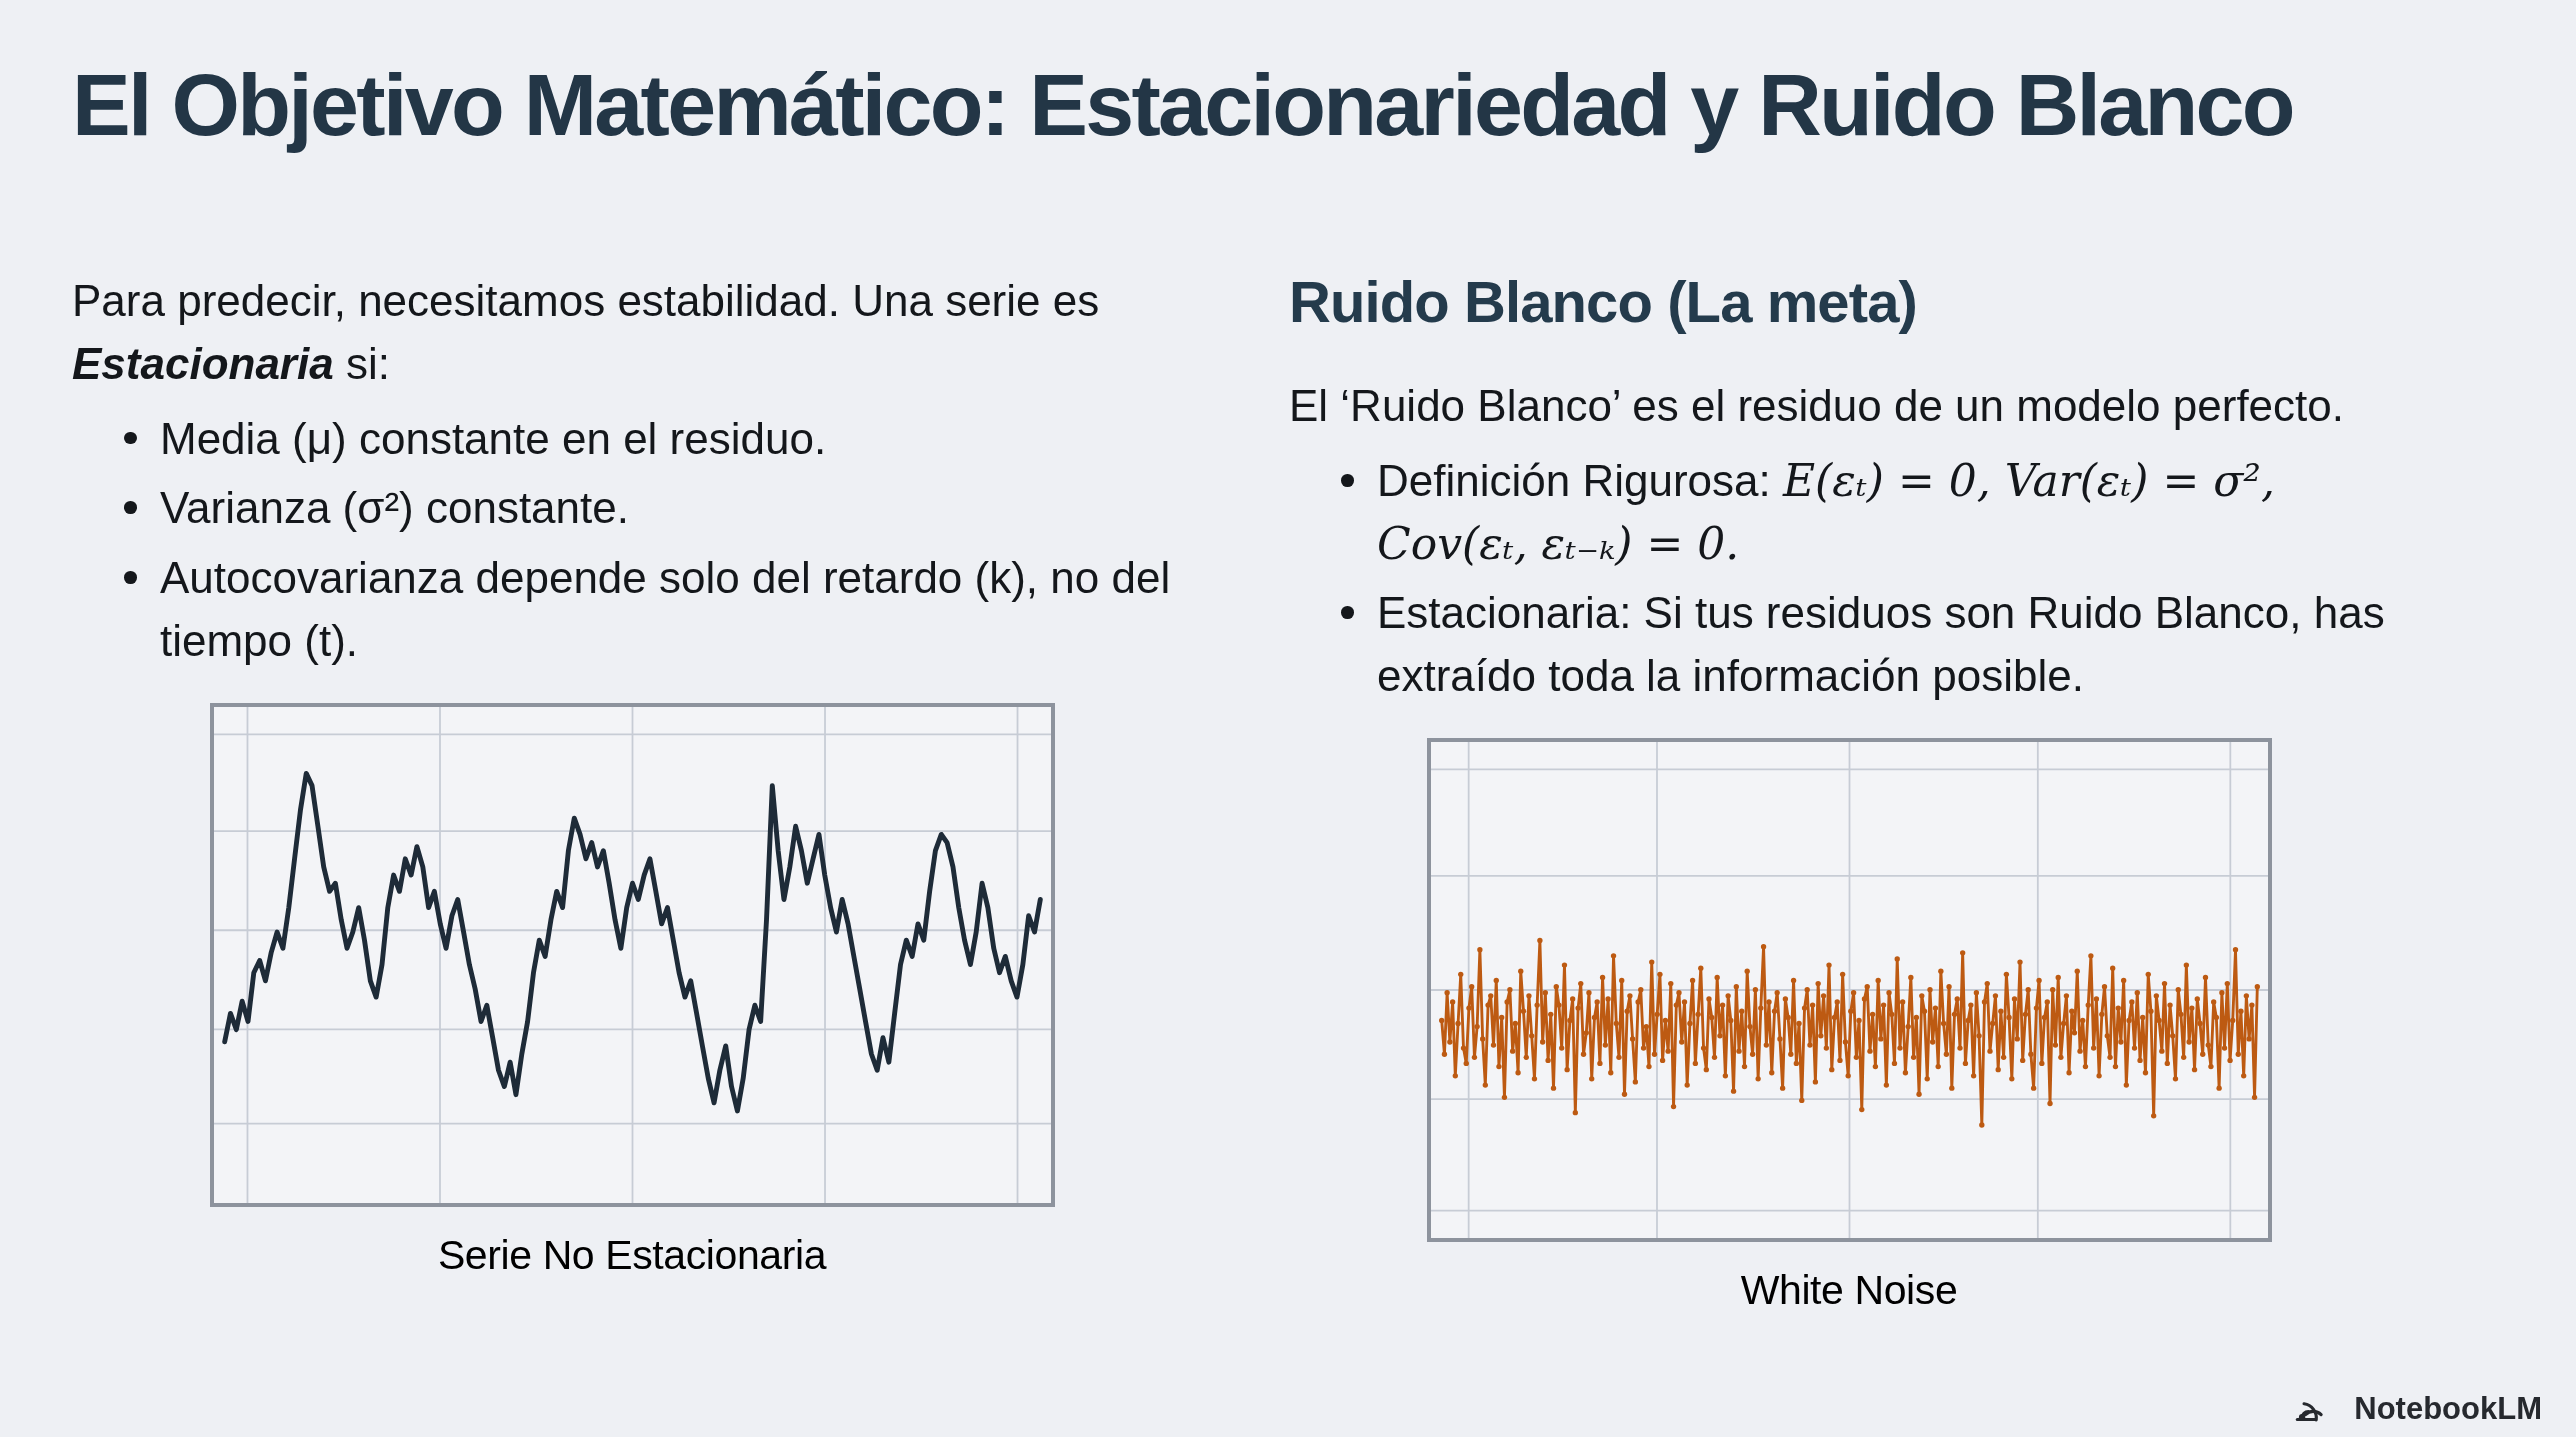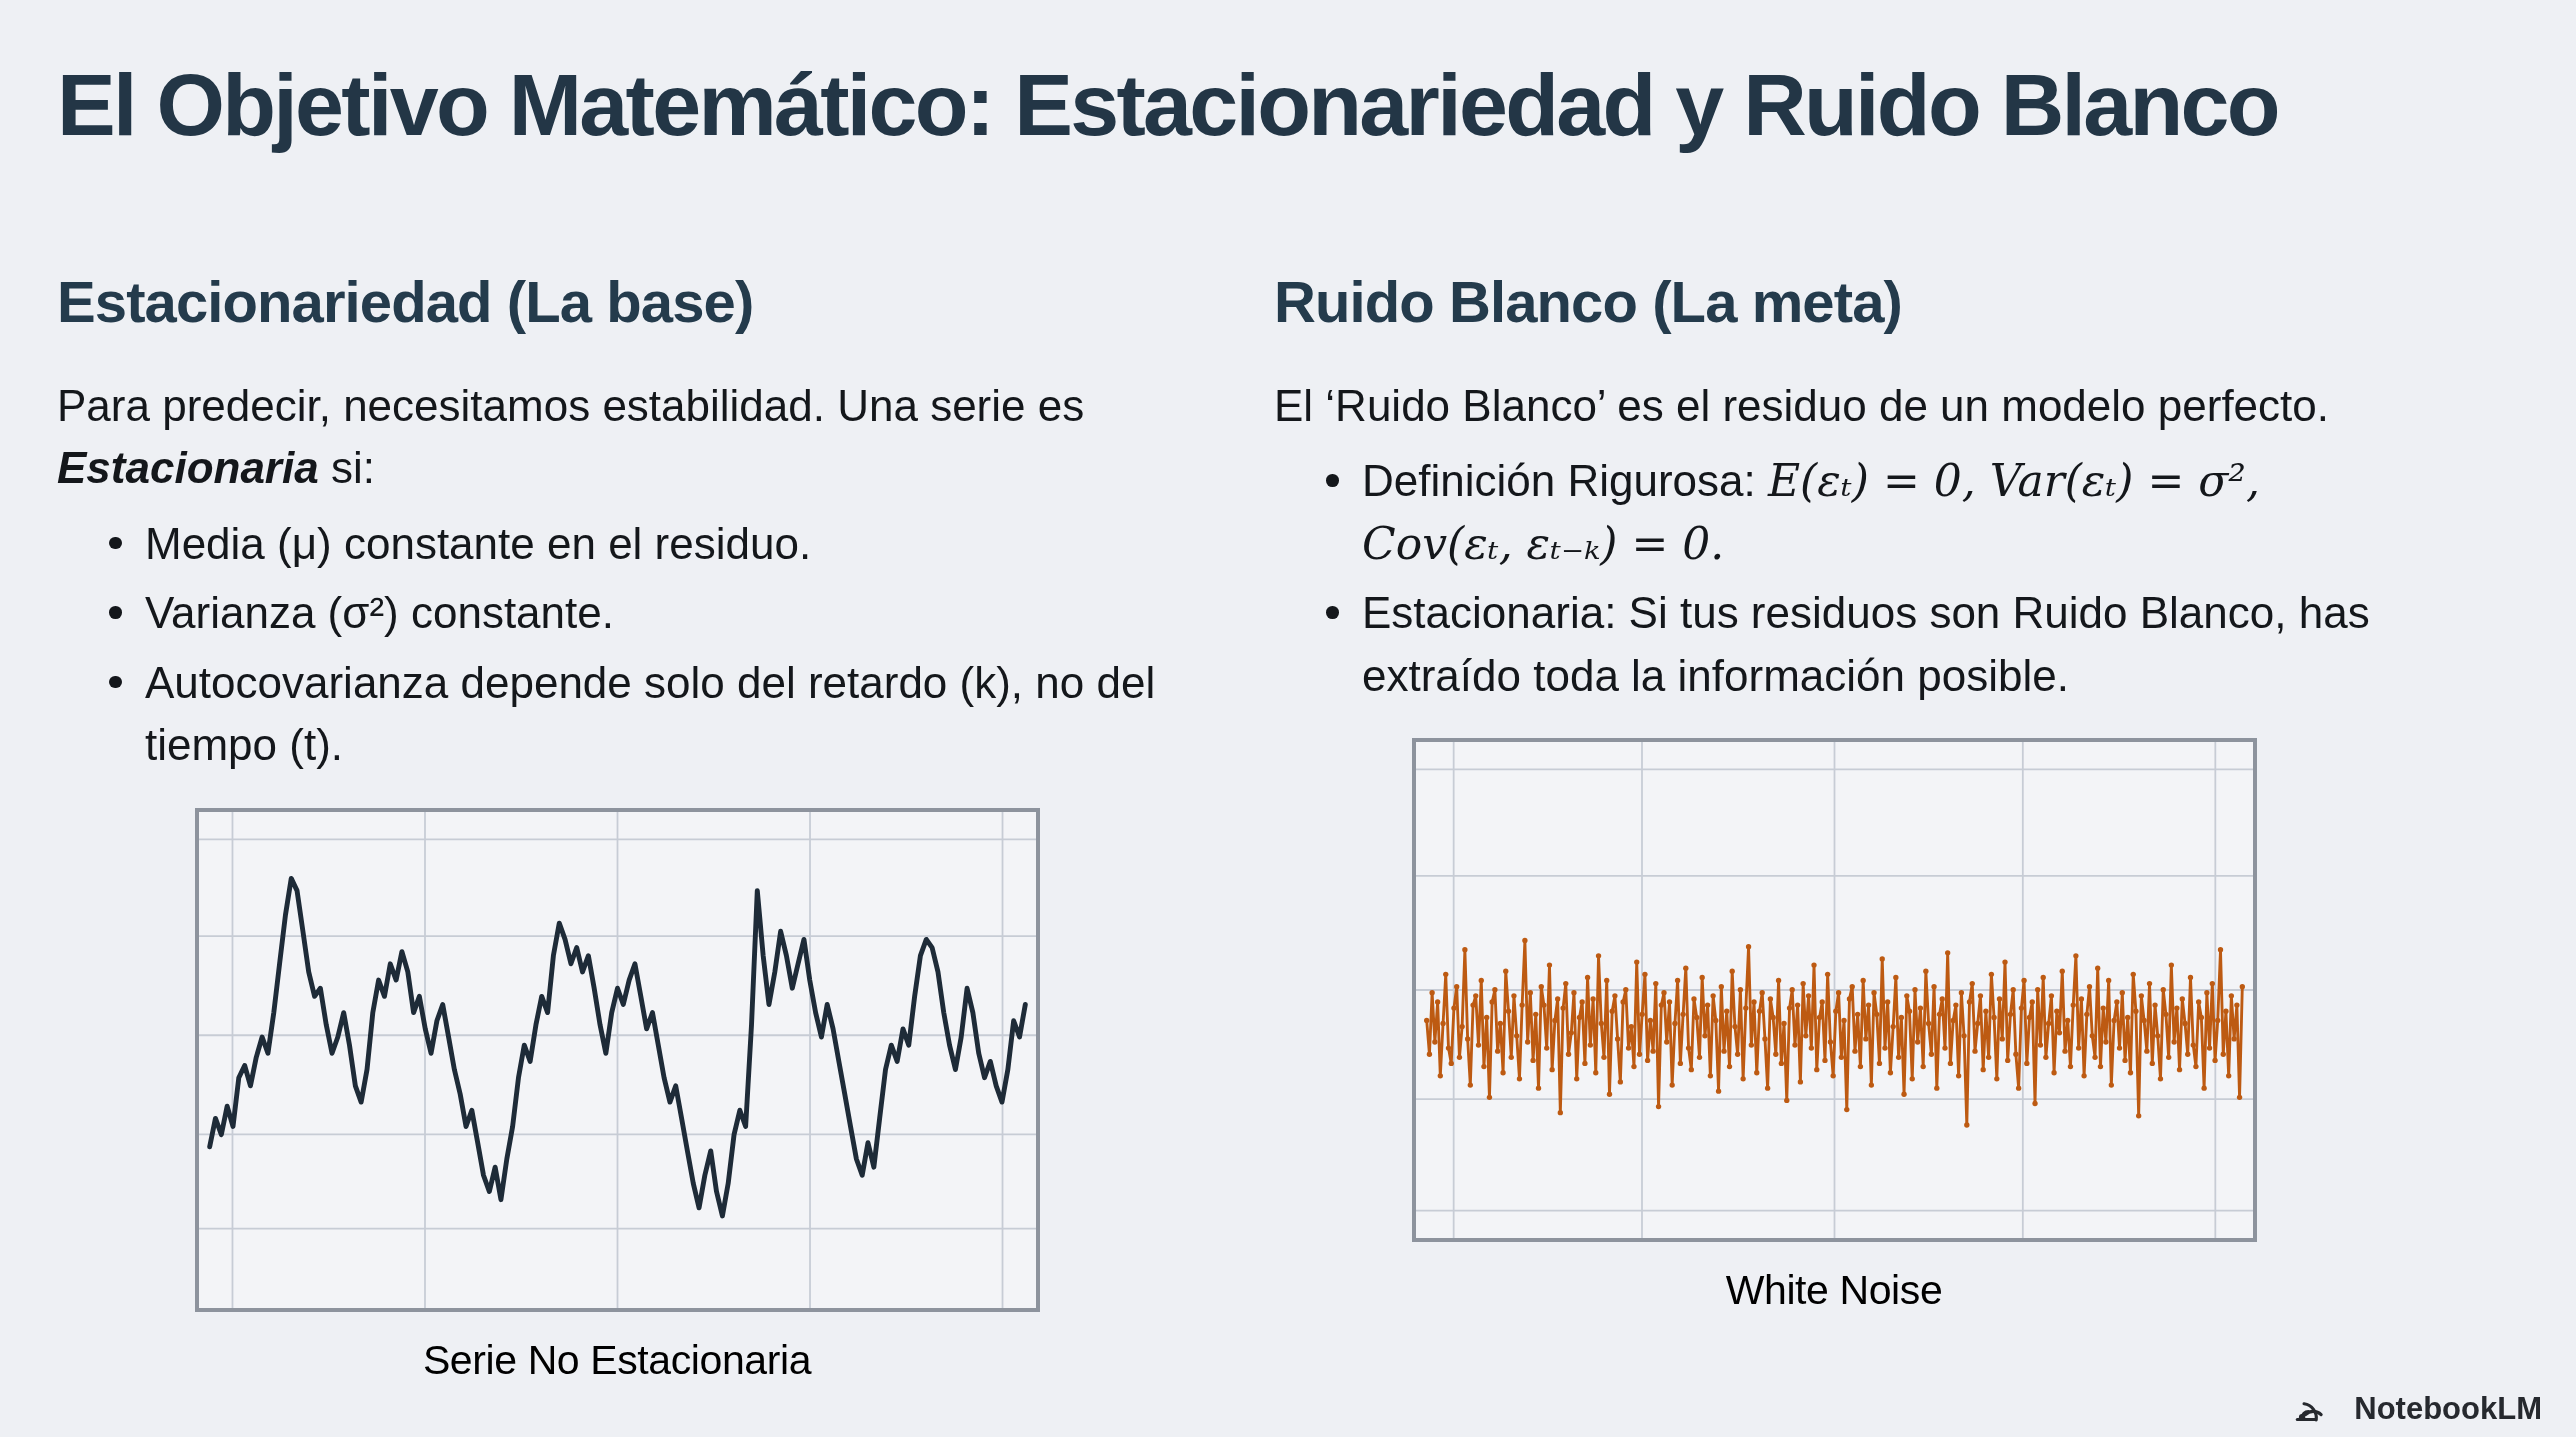--- a/index.html
+++ b/index.html
@@ -8,21 +8,21 @@
     --left-line:#1e2b38; --noise:#bd5a12; --brand:#26292e;
   }
   *{box-sizing:border-box; margin:0; padding:0;}
   html,body{width:2576px; height:1438px; overflow:hidden;}
   body{
     background:var(--bg);
     font-family:"Liberation Sans", sans-serif;
     color:var(--body);
     position:relative;
   }
-  .slide{position:absolute; inset:0; padding:0 117px 0 57px;}
+  .slide{position:absolute; inset:0; padding:0 117px 0 72px;}
   h1.title{
     margin-top:54px;
     font-size:88px; font-weight:bold; letter-spacing:-2.7px;
     color:var(--title); white-space:nowrap; line-height:1.15;
   }
   .columns{display:flex; gap:97px; margin-top:115px;}
   .col{width:1120px;}
   h2.col-heading{
     font-size:58px; font-weight:bold; letter-spacing:-0.9px;
     color:var(--heading); margin-bottom:41px; line-height:1.1;
@@ -62,21 +62,20 @@
 </head>
 <body>
 
 <div class="slide">
 
   <h1 class="title">El Objetivo Matemático: Estacionariedad y Ruido Blanco</h1>
 
   <div class="columns">
 
     <div class="col">
-      <h2 class="col-heading">Estacionariedad (La base)</h2>
       <p class="intro"><span>Para predecir, necesitamos estabilidad. Una serie es </span><span class="b">Estacionaria</span><span> si:</span></p>
       <ul class="bullets">
         <li>Media (μ) constante en el residuo.</li>
         <li>Varianza (σ²) constante.</li>
         <li>Autocovarianza depende solo del retardo (k), no del tiempo (t).</li>
       </ul>
       <figure class="chart">
         <svg viewBox="0 0 940 561" preserveAspectRatio="none" xmlns="http://www.w3.org/2000/svg">
             <line x1="37.6" y1="0" x2="37.6" y2="561" stroke="#c7ccd5" stroke-width="2"></line>
             <line x1="253.8" y1="0" x2="253.8" y2="561" stroke="#c7ccd5" stroke-width="2"></line>

